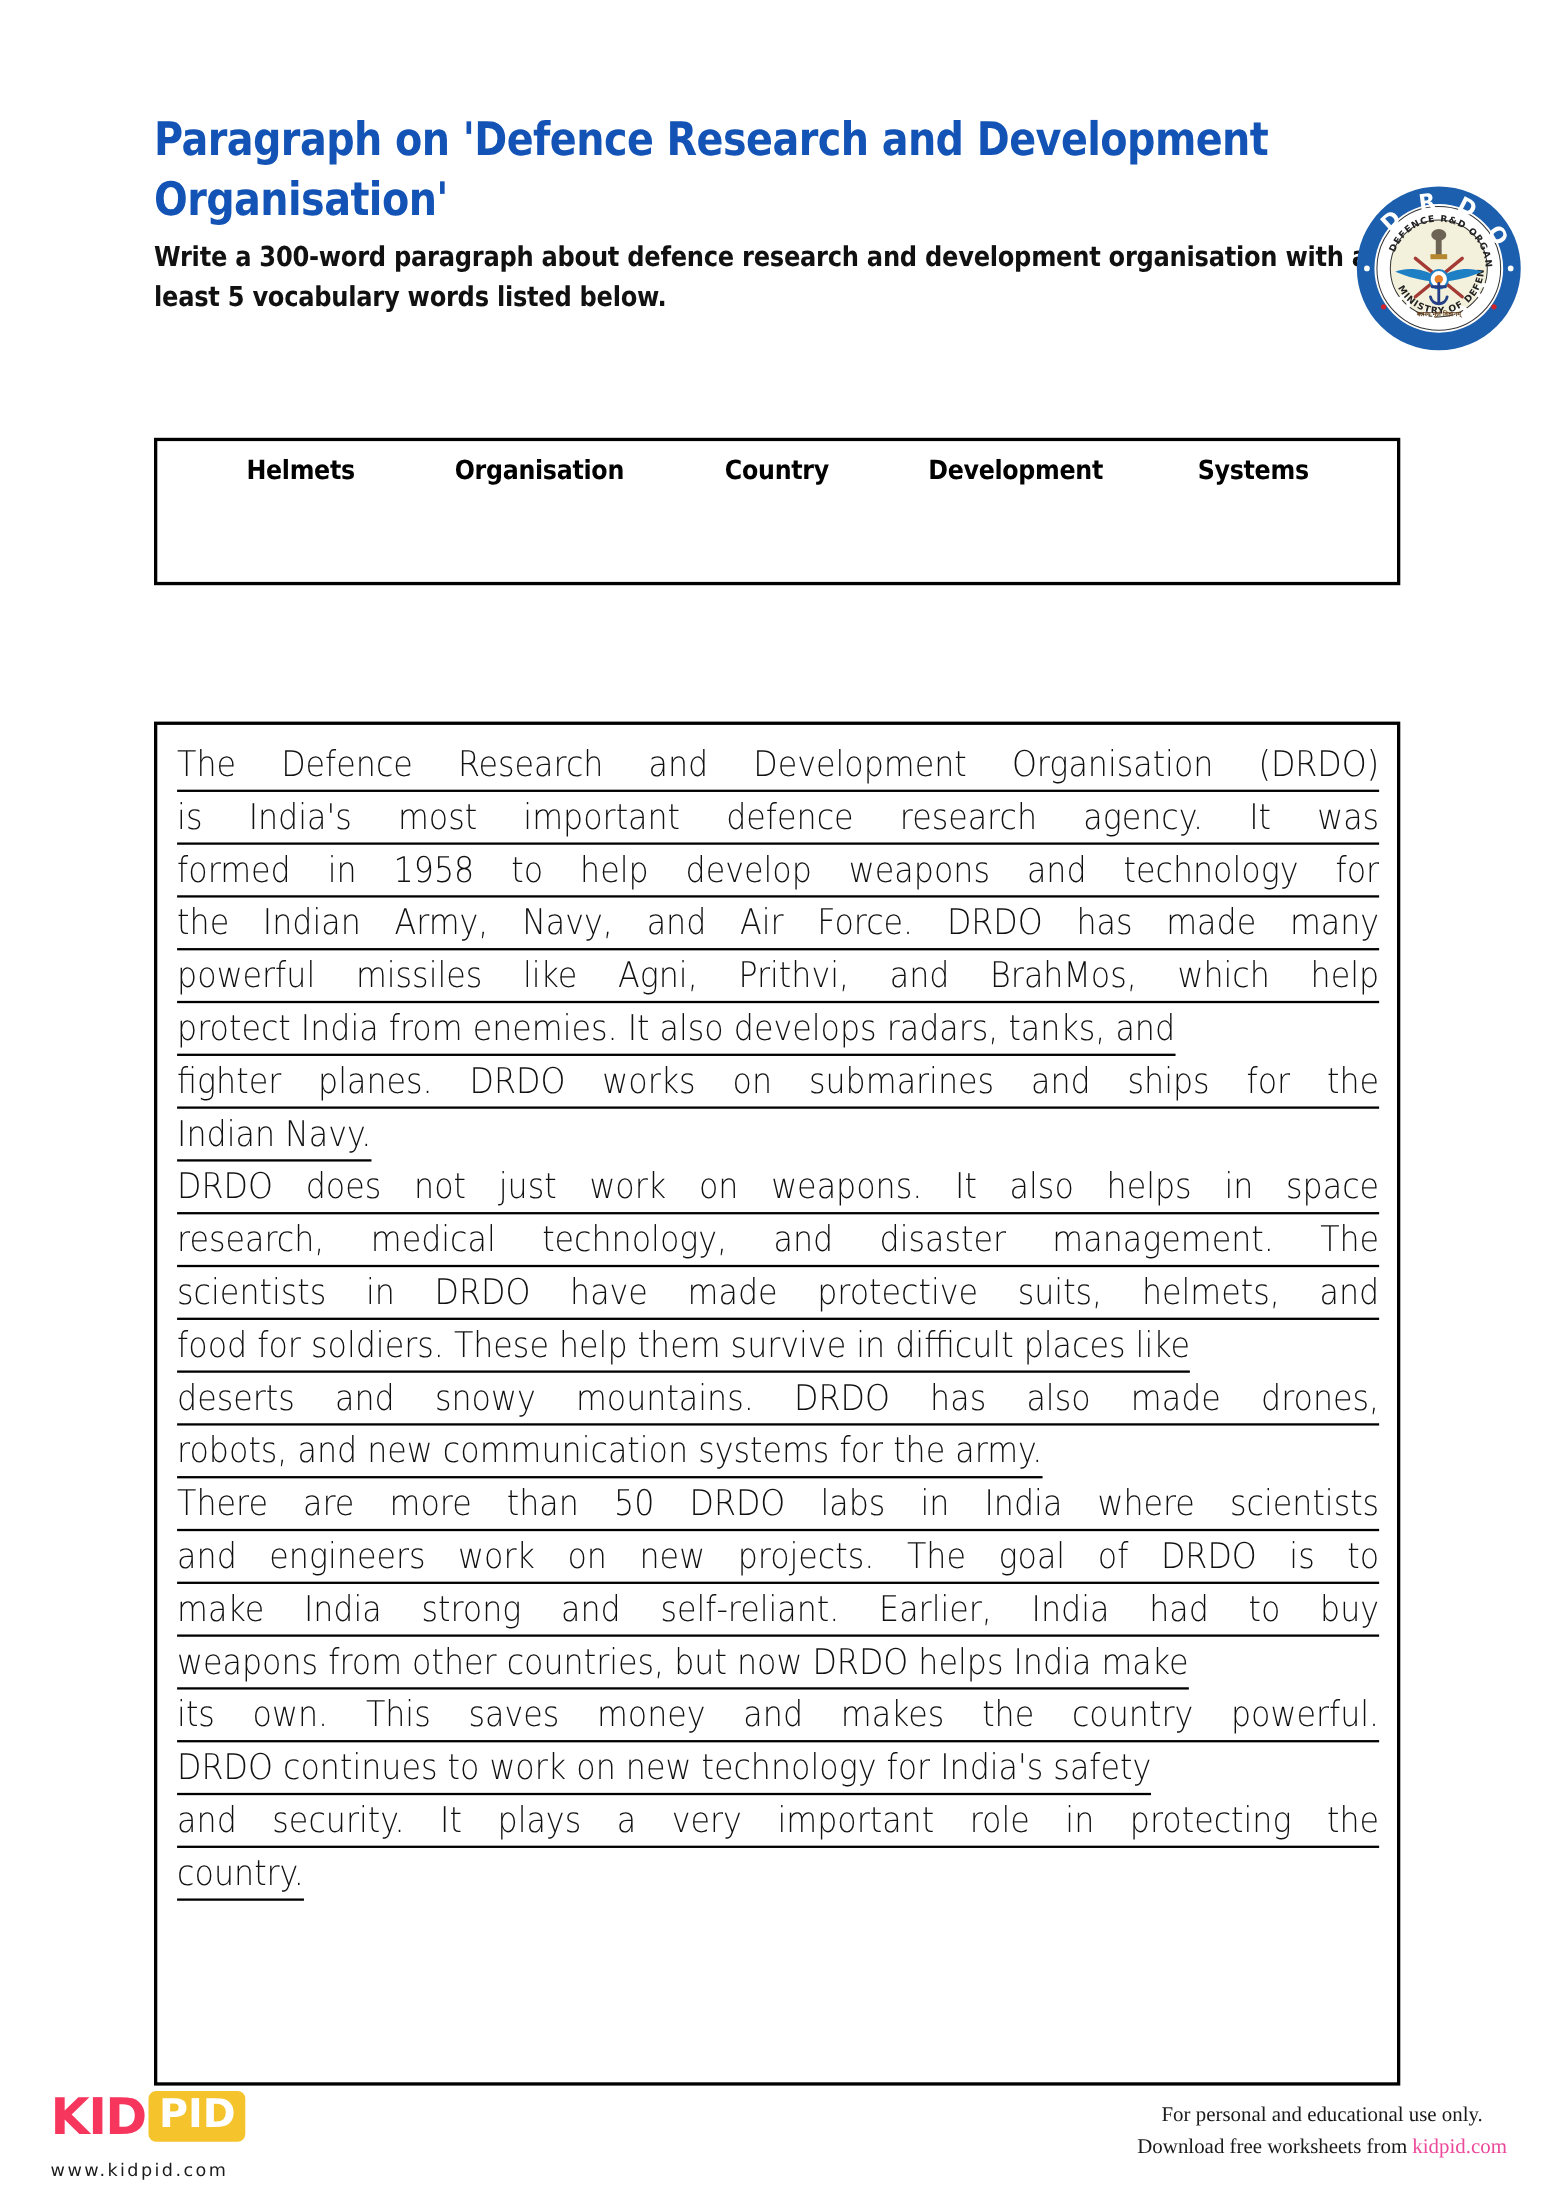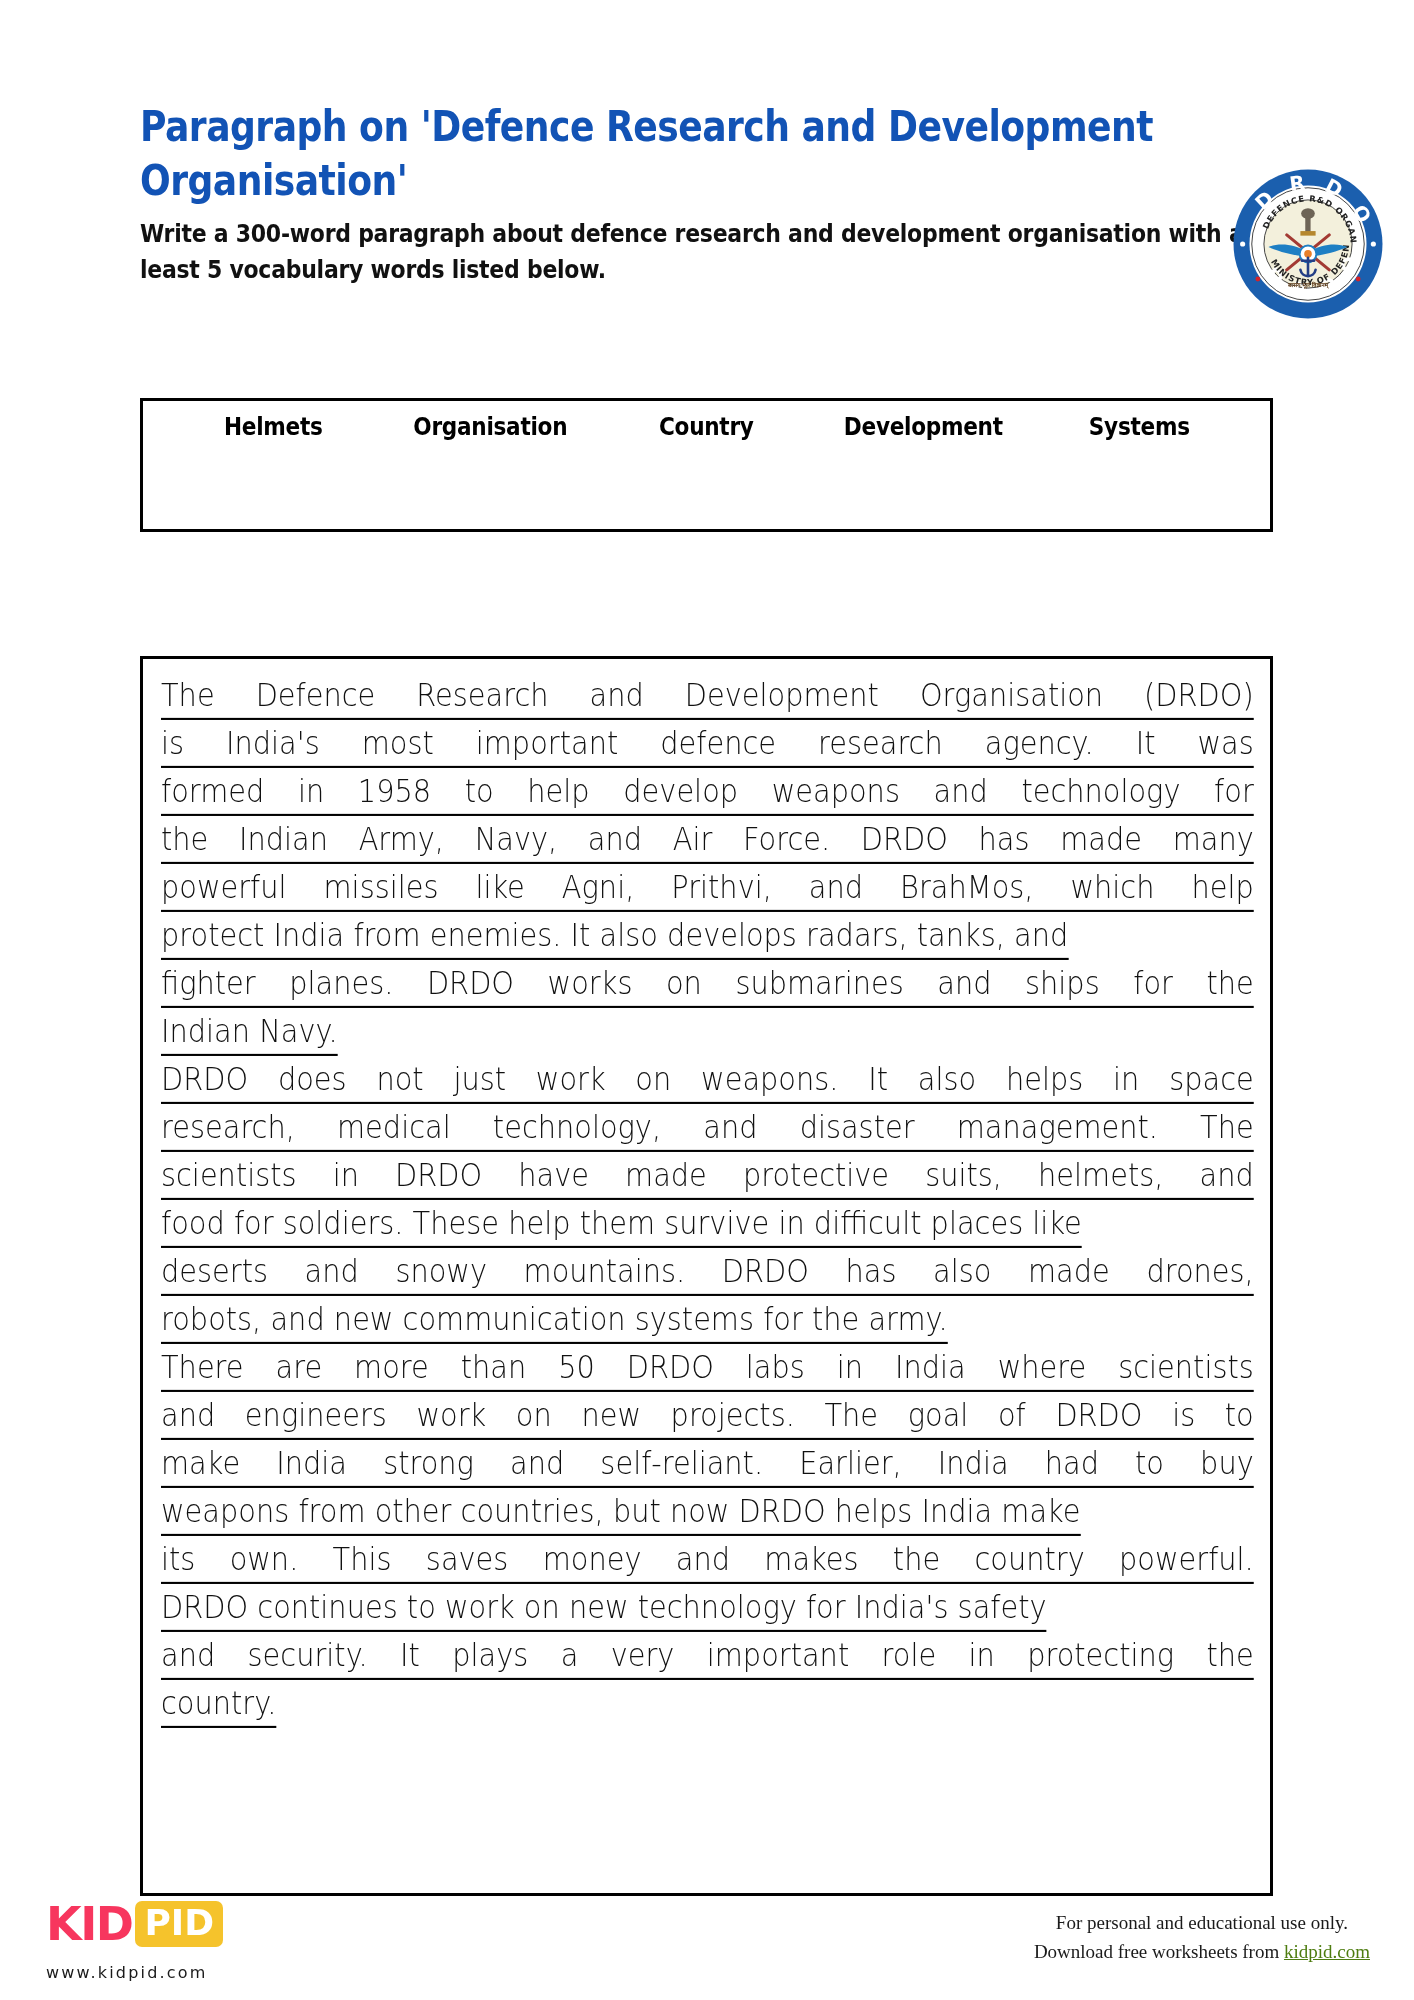--- a/index.html
+++ b/index.html
@@ -174,22 +174,21 @@
     right: 44px;
     top: 1908px;
     text-align: center;
     font-family: "Liberation Serif", serif;
     font-size: 19px;
     color: #1a1a1a;
     line-height: 1.55;
   }
   #footer-right a,
   #footer-link {
-    color: #4d7c0f;
-    text-decoration: underline;
+    color: #ec4899;
     margin-top: 26px;
   }
 </style>
 </head>
 <body>
 
 <div id="header">
   <h1 id="page-title">Paragraph on 'Defence Research and Development Organisation'</h1>
   <p id="page-subtitle">Write a 300-word paragraph about defence research and development organisation  with at least 5 vocabulary words listed below.</p>
 </div>

